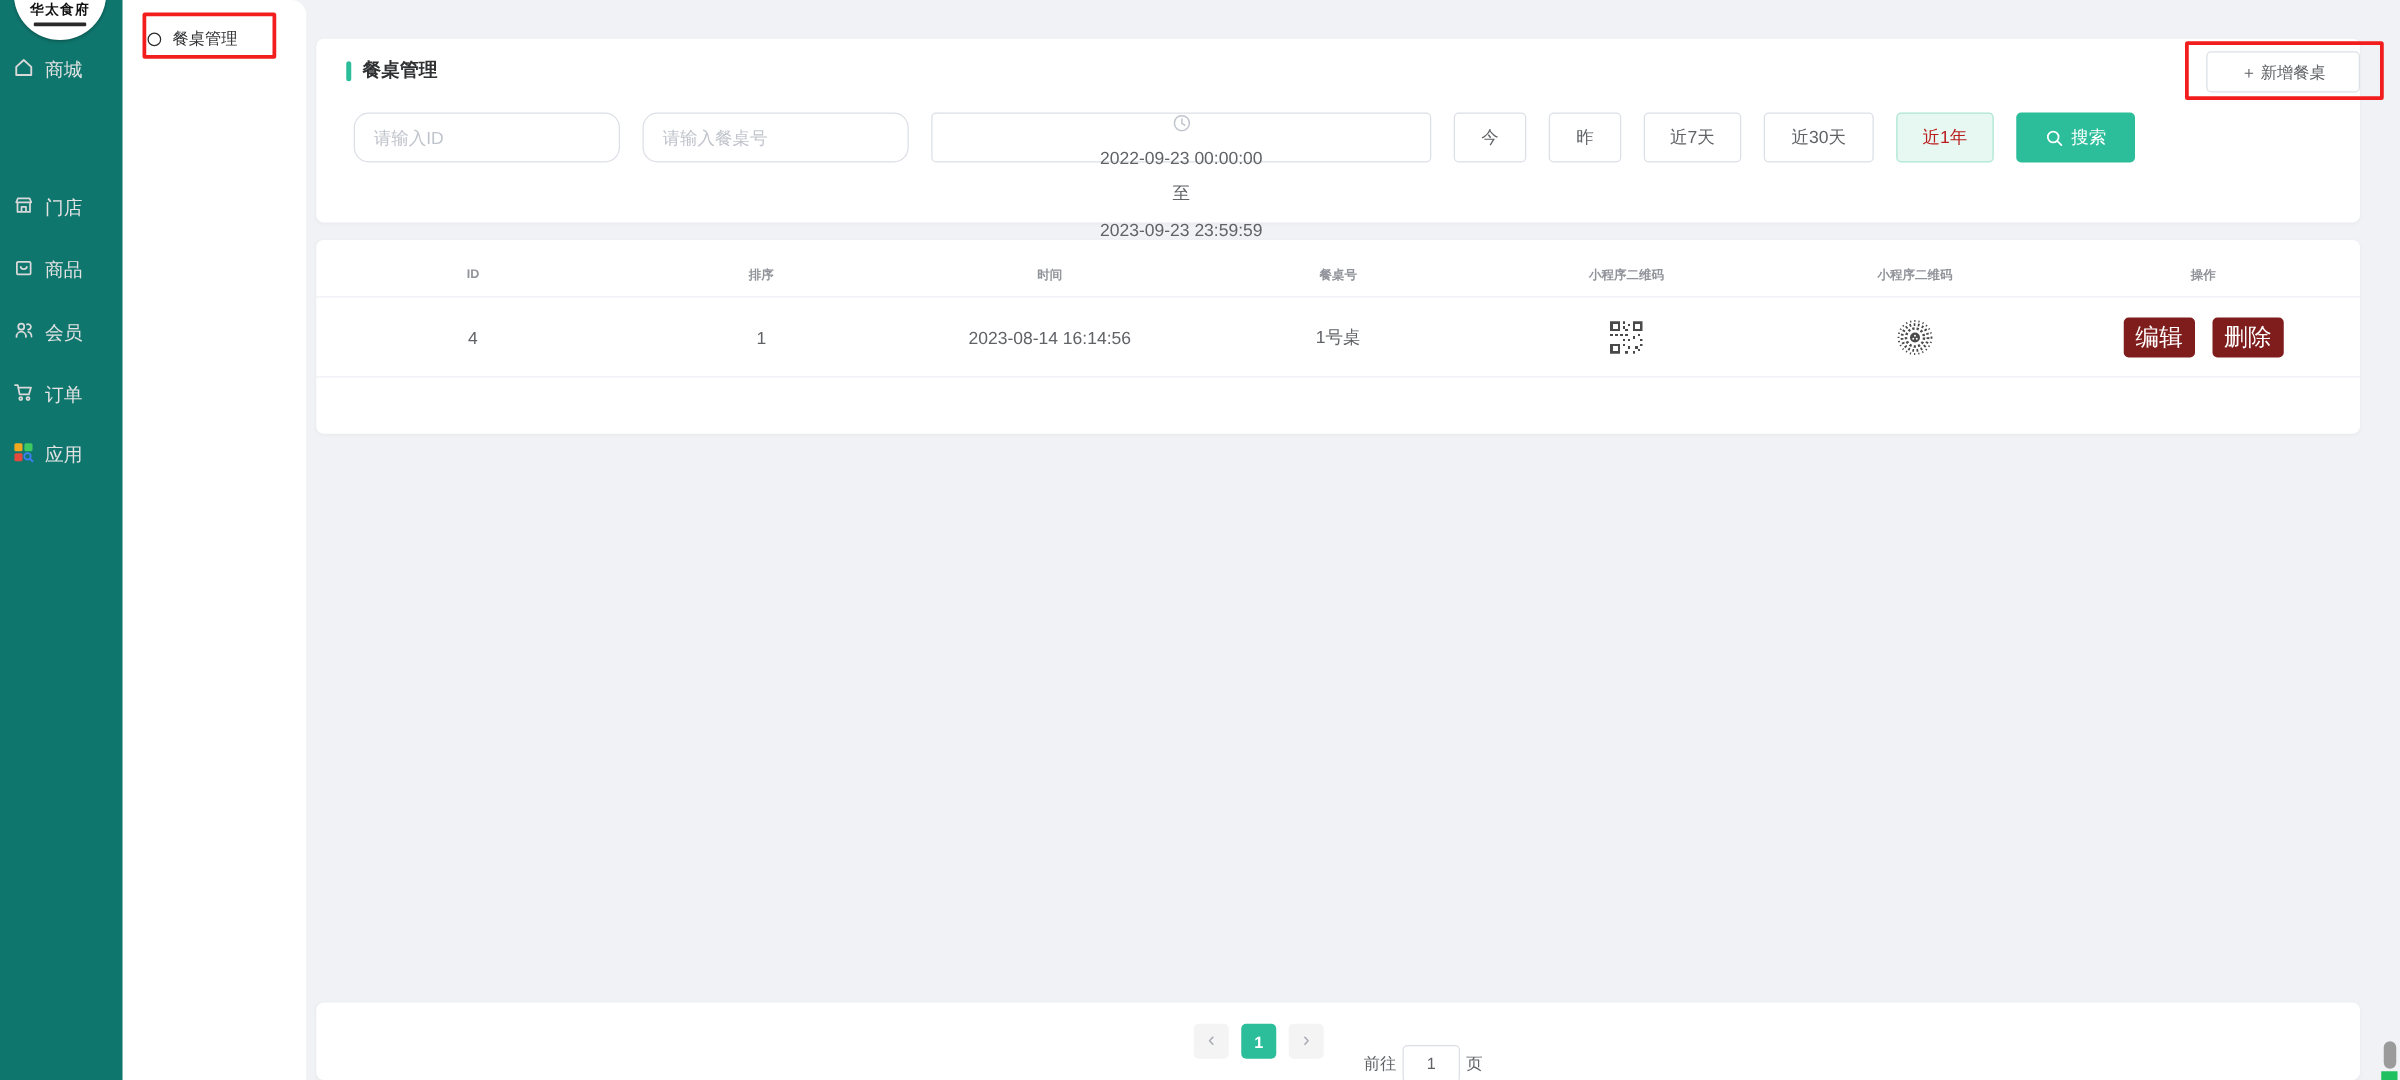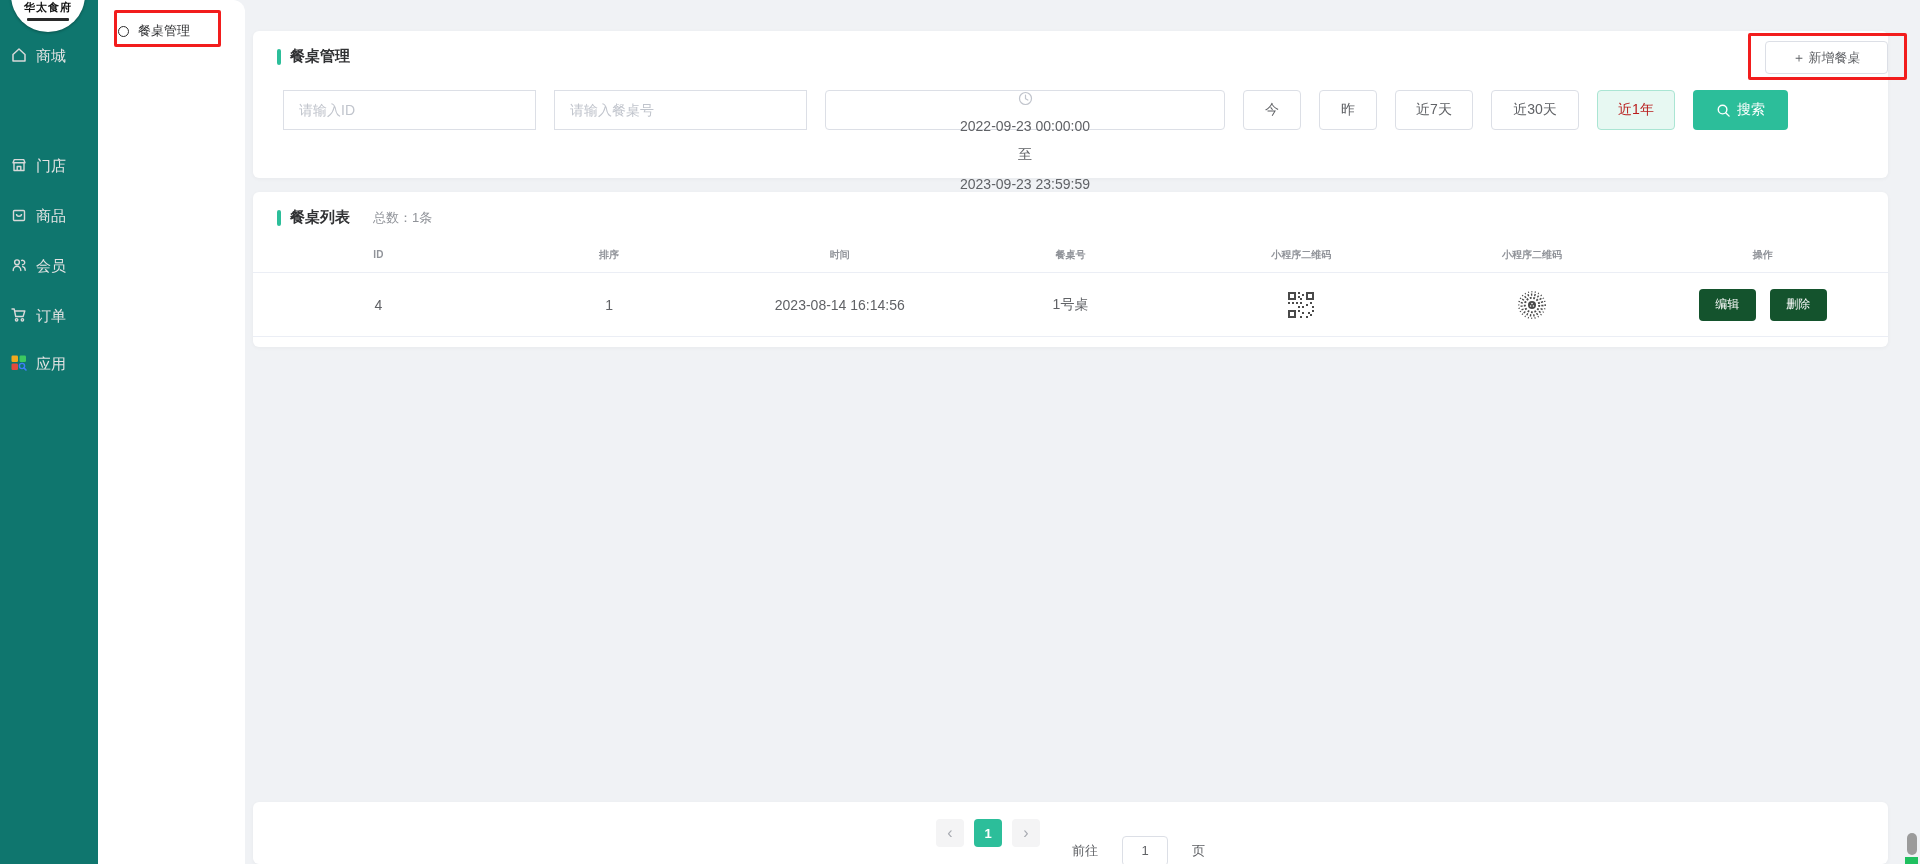--- a/index.html
+++ b/index.html
@@ -27,41 +27,41 @@
   .card-list   { top:192px; height:155px; }
   .card-pagination { top:802px; height:62px; }
 
   .card-title { display:flex; align-items:center; gap:9px; padding:16px 24px 0 24px; font-size:15px; font-weight:bold; color:#303133; }
   .green-bar { width:4px; height:16px; border-radius:2px; background:#2cbe9a; }
   .total-label { font-size:13px; font-weight:normal; color:#909399; margin-left:14px; }
 
   .add-btn { position:absolute; top:10px; right:0; width:123px; height:33px; background:#fff; border:1px solid #dcdfe6; border-radius:4px; font-size:13px; color:#606266; cursor:pointer; display:flex; align-items:center; justify-content:center; gap:3px; font-family:inherit; }
 
   .filter-row { display:flex; align-items:center; margin-top:24px; padding-left:30px; gap:18px; }
-  .f-input { width:253px; height:40px; border:1px solid #dcdfe6; border-radius:0; padding:0 15px; font-size:14px; color:#606266; outline:none; font-family:inherit; }
+  .f-input { width:213px; height:40px; border:1px solid #dcdfe6; border-radius:12px; padding:0 15px; font-size:14px; color:#606266; outline:none; font-family:inherit; }
   .f-input::placeholder { color:#c0c4cc; }
   .date-range { width:400px; height:40px; border:1px solid #dcdfe6; border-radius:4px; display:flex; align-items:center; gap:12px; padding:0 14px; font-size:14px; color:#606266; cursor:pointer; background:#fff;flex-direction:column; }
   .qbtn { height:40px; background:#fff; border:1px solid #dcdfe6; border-radius:4px; font-size:14px; color:#606266; cursor:pointer; font-family:inherit; }
   .qbtn.w1{width:58px} .qbtn.w2{width:78px} .qbtn.w3{width:88px}
   .qbtn.active { background:#e7f8f2; border-color:#aae5d3; color:#b91c1c; }
   .search-btn { width:95px; height:40px; background:#2cbe9a; border:none; border-radius:4px; color:#fff; font-size:14px; cursor:pointer; display:flex; align-items:center; justify-content:center; gap:6px; font-family:inherit; }
 
   .thead { display:flex; margin-top:10px; padding:0 10px; height:36px; align-items:center; border-bottom:1px solid #ebeef5; }
   .th { flex:1; text-align:center; font-size:10px; font-weight:bold; color:#909399; }
   .trow { display:flex; padding:0 10px; height:64px; align-items:center; border-bottom:1px solid #ebeef5; }
   .td { flex:1; text-align:center; font-size:14px; color:#606266; display:flex; align-items:center; justify-content:center; }
-  .act-btn { width:57px; height:32px; background:#14532d; color:#fff; border:none; border-radius:4px; font-size:12px; cursor:pointer; font-family:inherit; }
+  .act-btn { width:57px; height:32px; background:#7f1d1d; color:#fff; border:none; border-radius:4px; font-size:19px; cursor:pointer; font-family:inherit; }
   .td-actions { gap:14px; }
   .qr-img, .mp-img { cursor:pointer; }
 
   .card-pagination { display:flex; align-items:center; justify-content:center; }
   .pg-btn { width:28px; height:28px; border-radius:4px; background:#f4f4f5; color:#a8abb2; display:flex; align-items:center; justify-content:center; font-size:16px; cursor:pointer; user-select:none; }
   .pg-active { width:28px; height:28px; border-radius:4px; background:#2cbe9a; color:#fff; display:flex; align-items:center; justify-content:center; font-size:13px; font-weight:bold; cursor:pointer; }
   .pg-group { display:flex; align-items:center; gap:10px; }
-  .goto-group { display:flex; align-items:center; gap:24px; margin-left:32px; font-size:13px; color:#606266;margin-top:35px; }
+  .goto-group { display:flex; align-items:center; gap:5px; margin-left:32px; font-size:13px; color:#606266;margin-top:35px; }
   .page-input { width:46px; height:30px; border:1px solid #dcdfe6; border-radius:4px; text-align:center; font-size:13px; color:#606266; outline:none; font-family:inherit; }
 
   
   .annotation { position:absolute; border:3px solid #f21d1d; border-radius:2px; z-index:50; pointer-events:none; }
   .annotation-submenu { left:114px; top:10px; width:107px; height:37px; }
   .annotation-add { left:1748px; top:33px; width:159px; height:47px; }
 
   
   .scroll-thumb { position:absolute; right:3px; bottom:9px; width:10px; height:22px; background:#9b9b9b; border-radius:5px; z-index:40; }
   .scroll-green { position:absolute; right:2px; bottom:0; width:13px; height:7px; background:#1fc05f; z-index:40; }
@@ -192,25 +192,20 @@
                 <circle cx="7" cy="7" r="4.6"></circle>
                 <path d="M10.6 10.6 14 14"></path>
               </svg>
           </span>
           <span>搜索</span>
         </button>
       </div>
     </section>
 
     <section class="card card-list">
-      <div class="card-title">
-        <span class="green-bar"></span>
-        <span>餐桌列表</span>
-        <span class="total-label">总数：1条</span>
-      </div>
 
       <div class="thead">
         <div class="th">ID</div>
         <div class="th">排序</div>
         <div class="th">时间</div>
         <div class="th">餐桌号</div>
         <div class="th">小程序二维码</div>
         <div class="th">小程序二维码</div>
         <div class="th">操作</div>
       </div>

